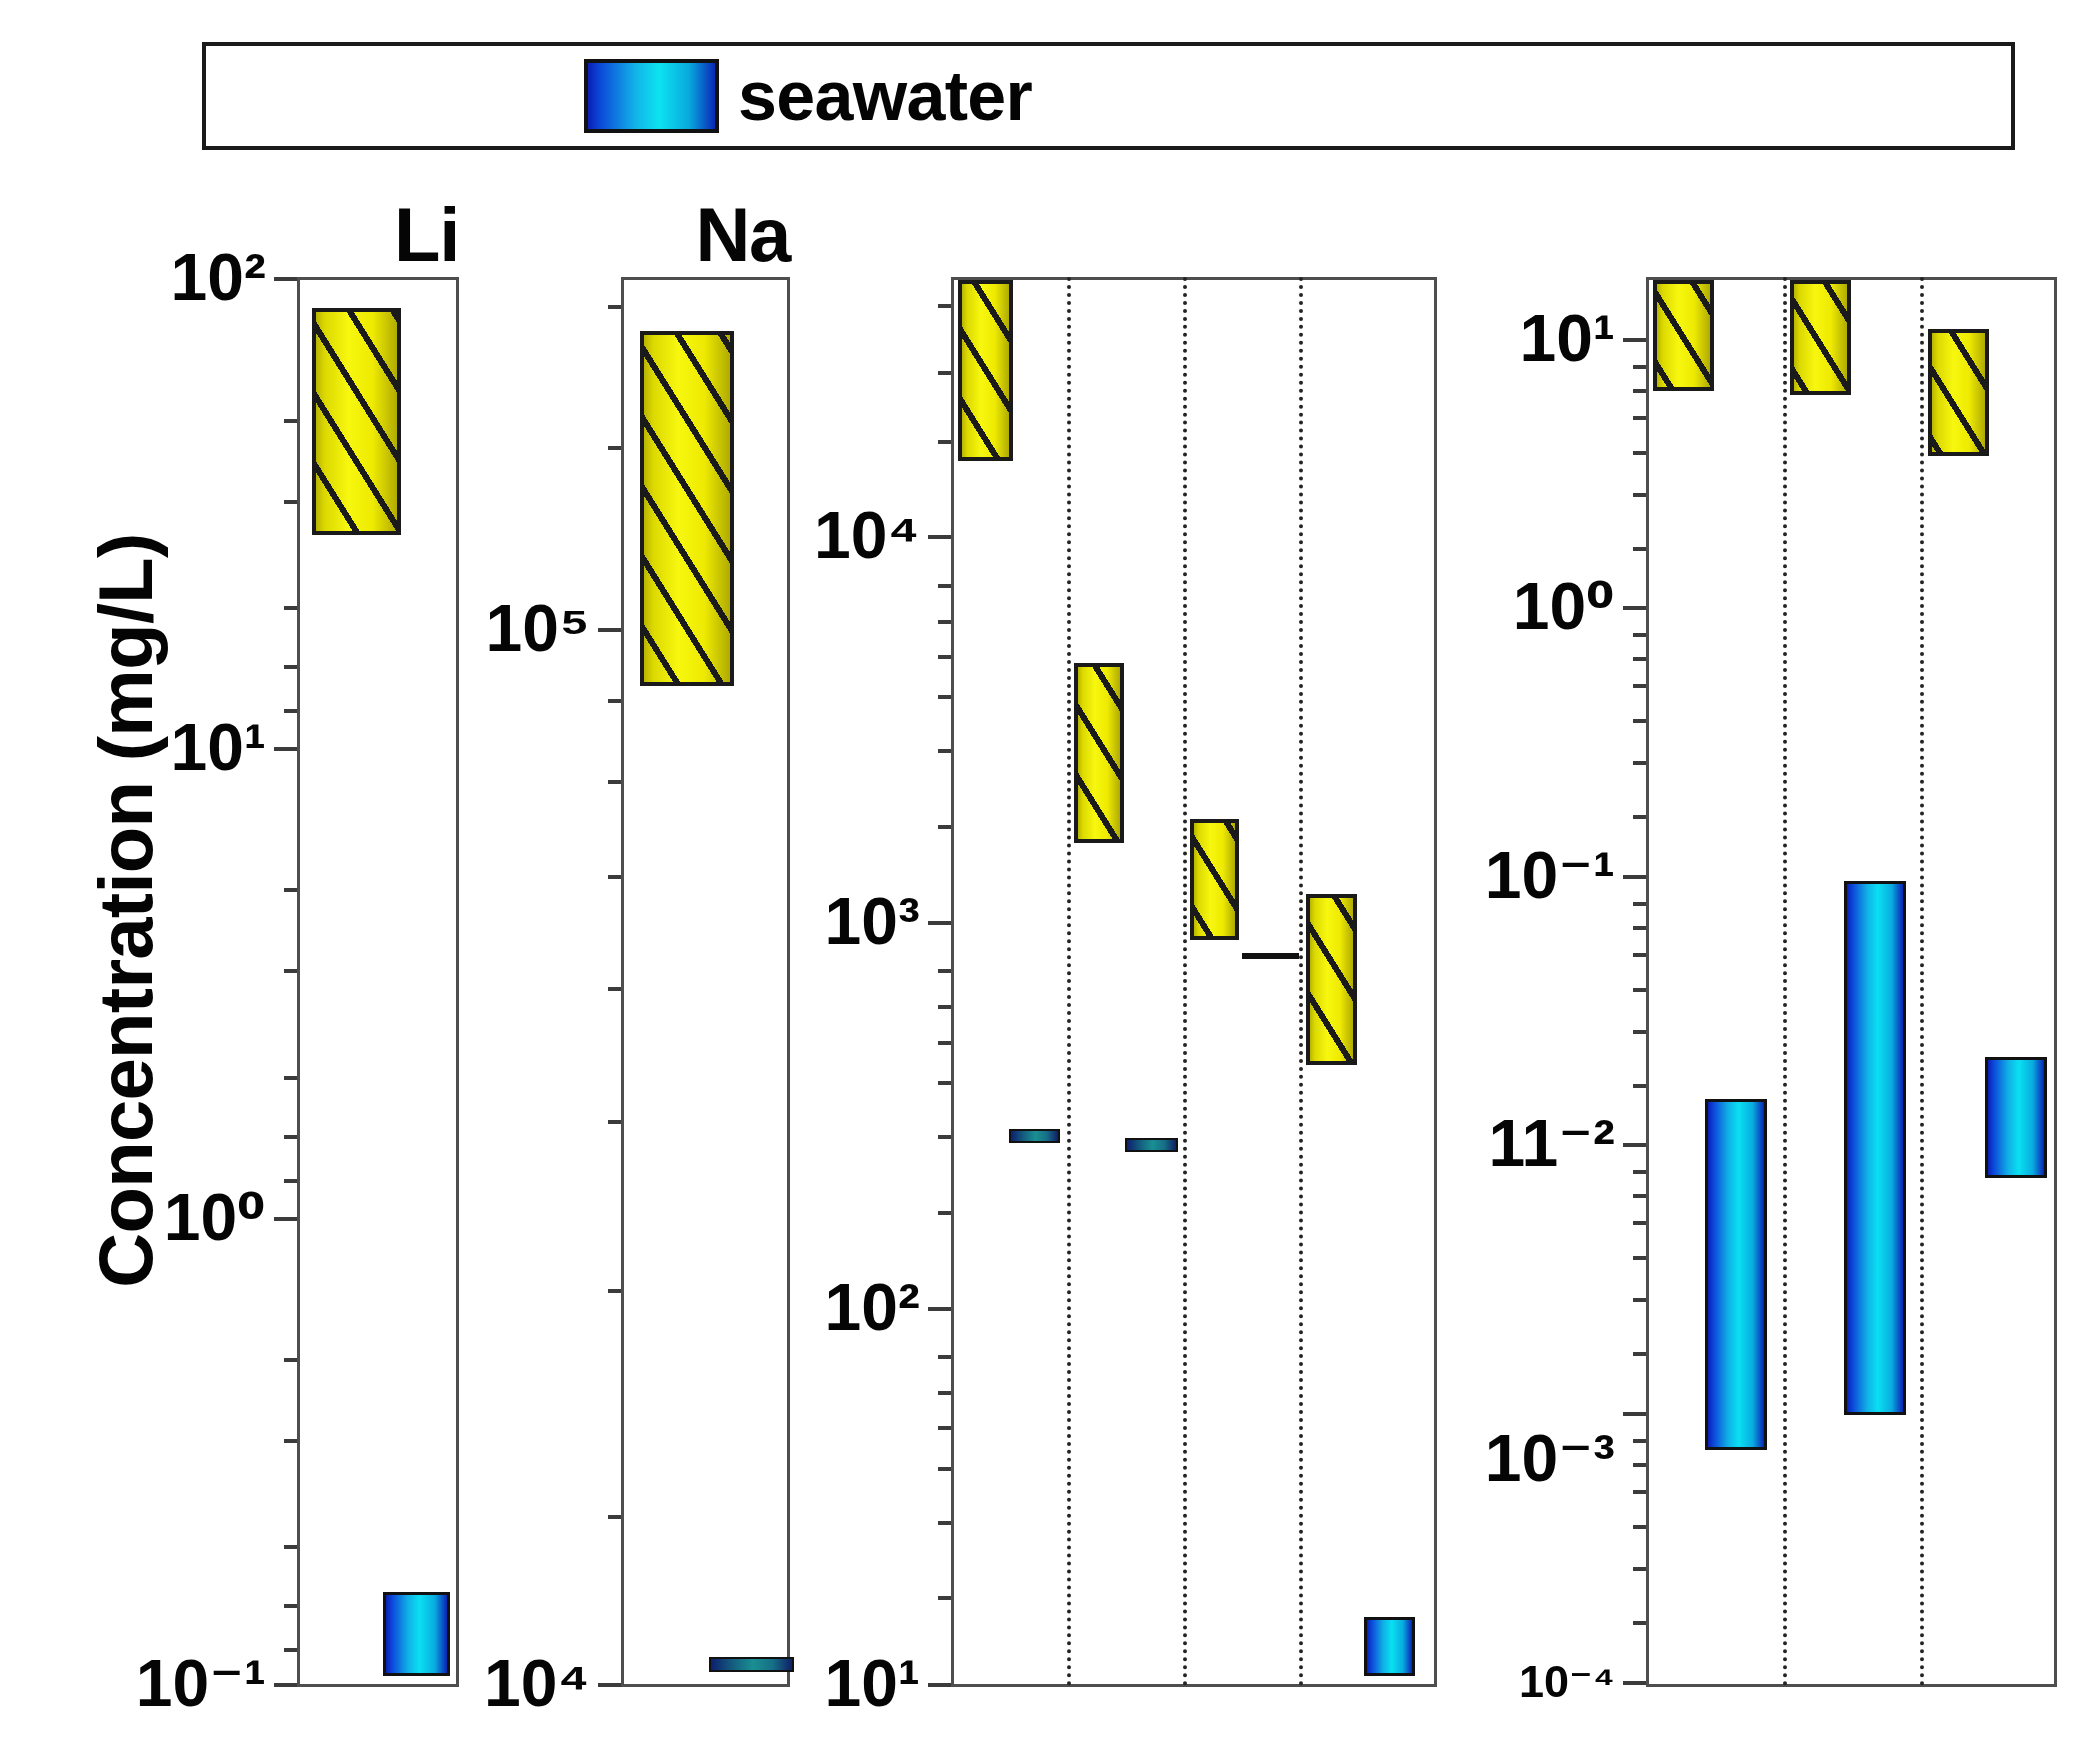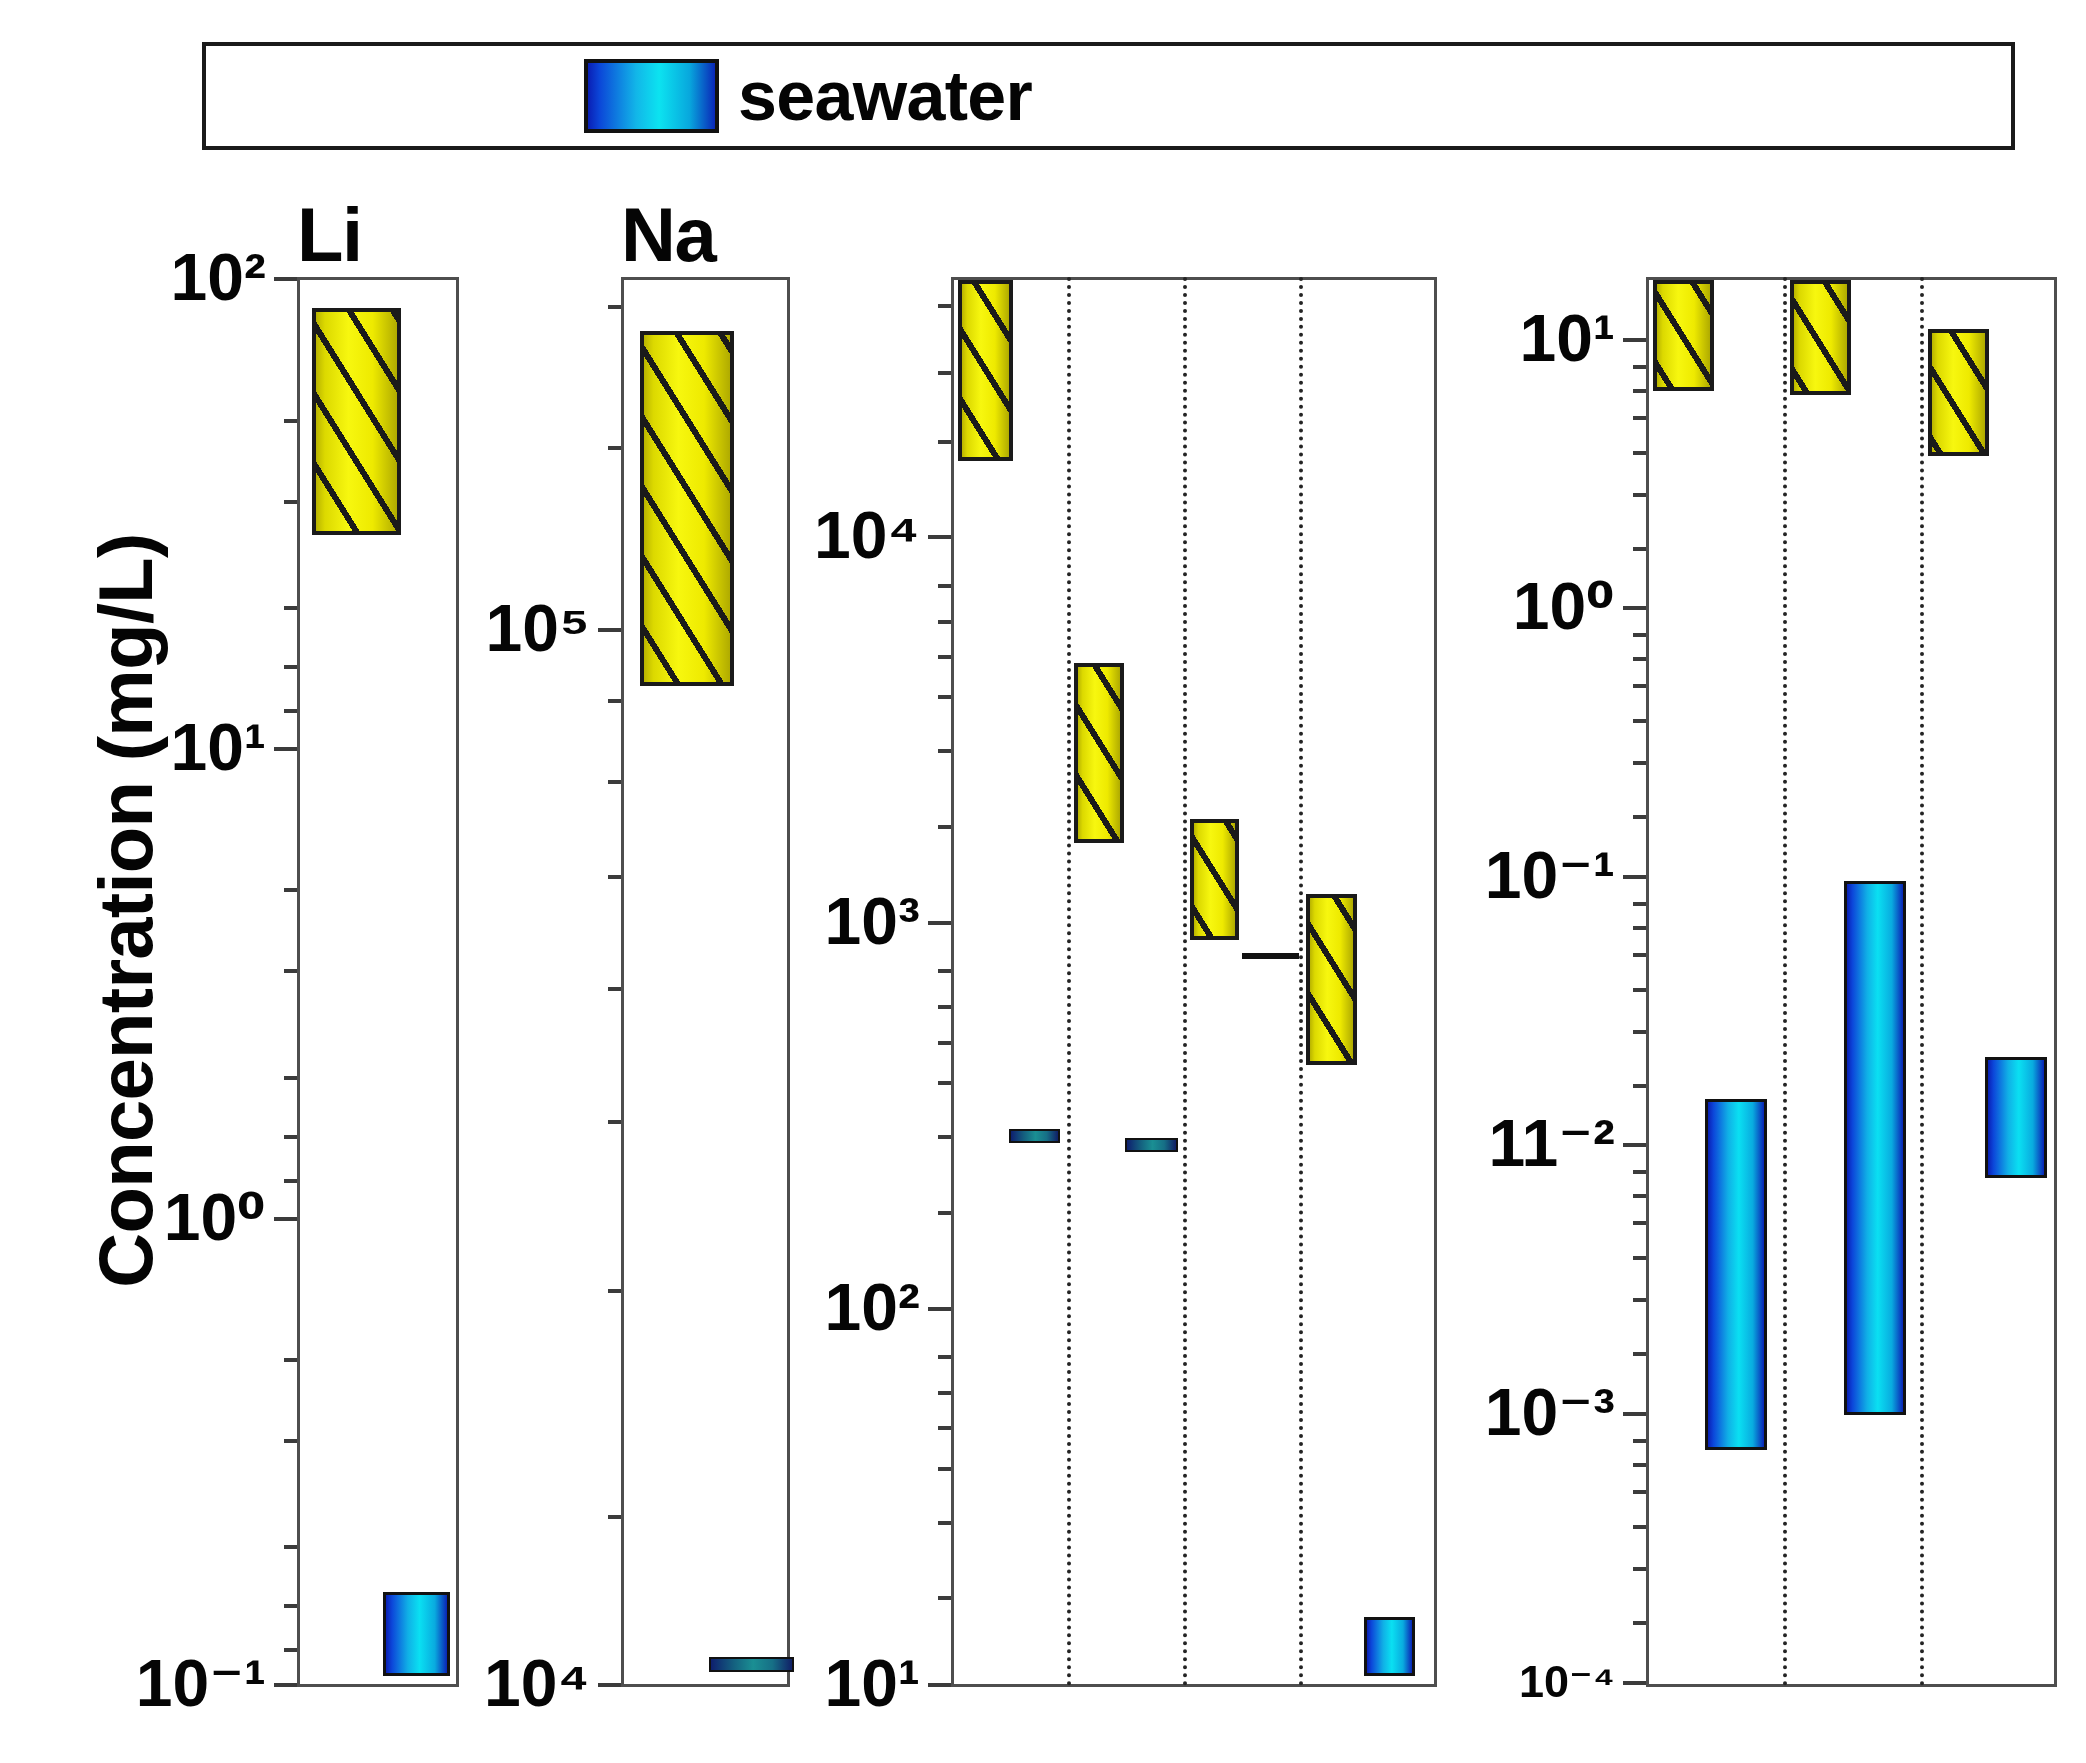--- a/index.html
+++ b/index.html
@@ -51,21 +51,21 @@
   }
 
   
   .panel{position:absolute;top:277px;height:1410px;}
   .panel-frame{
     position:absolute;left:0;top:0;right:0;bottom:0;
     border:3.4px solid #4e4e4e;box-sizing:border-box;background:#ffffff;
   }
   .panel-title{
     position:absolute;top:-80px;left:0;width:100%;
-    text-align:left;font-size:76px;font-weight:bold;color:#050505;
+    text-align:right;font-size:76px;font-weight:bold;color:#050505;
     white-space:nowrap;letter-spacing:-1.3px;line-height:1;
   }
 
   
   .tick{position:absolute;right:100%;height:0;border-top:4px solid #3b3b3b;}
   .tick.major{width:23px;}
   .tick.minor{width:13.5px;}
 
   .ticklabel{
     position:absolute;right:100%;margin-right:31px;
@@ -264,21 +264,21 @@
   <div class="tick minor" style="top:1186px;"></div>
   <div class="tick minor" style="top:1213px;"></div>
   <div class="tick minor" style="top:1248px;"></div>
   <div class="tick minor" style="top:1290px;"></div>
   <div class="tick minor" style="top:1344px;"></div>
 
   <div class="ticklabel" style="top:61px;">10¹</div>
   <div class="ticklabel" style="top:329px;">10⁰</div>
   <div class="ticklabel" style="top:598px;">10⁻¹</div>
   <div class="ticklabel" style="top:866px;">11⁻²</div>
-  <div class="ticklabel" style="top:1135px;margin-left:48px;">10⁻³</div>
+  <div class="ticklabel" style="top:1181px;margin-left:48px;">10⁻³</div>
   <div class="ticklabel" style="top:1404px;font-size:45px;">10⁻⁴</div>
 
   <div class="divider" style="left:137px;"></div>
   <div class="divider" style="left:274px;"></div>
 
   <div class="bar bar-pw" style="left:6.7px;width:61px;top:2.7px;height:111px;"></div>
 
   <div class="bar bar-sw" style="left:59px;width:62px;top:822px;height:351px;"></div>
 
   <div class="bar bar-pw" style="left:144px;width:61px;top:2.7px;height:115px;"></div>

